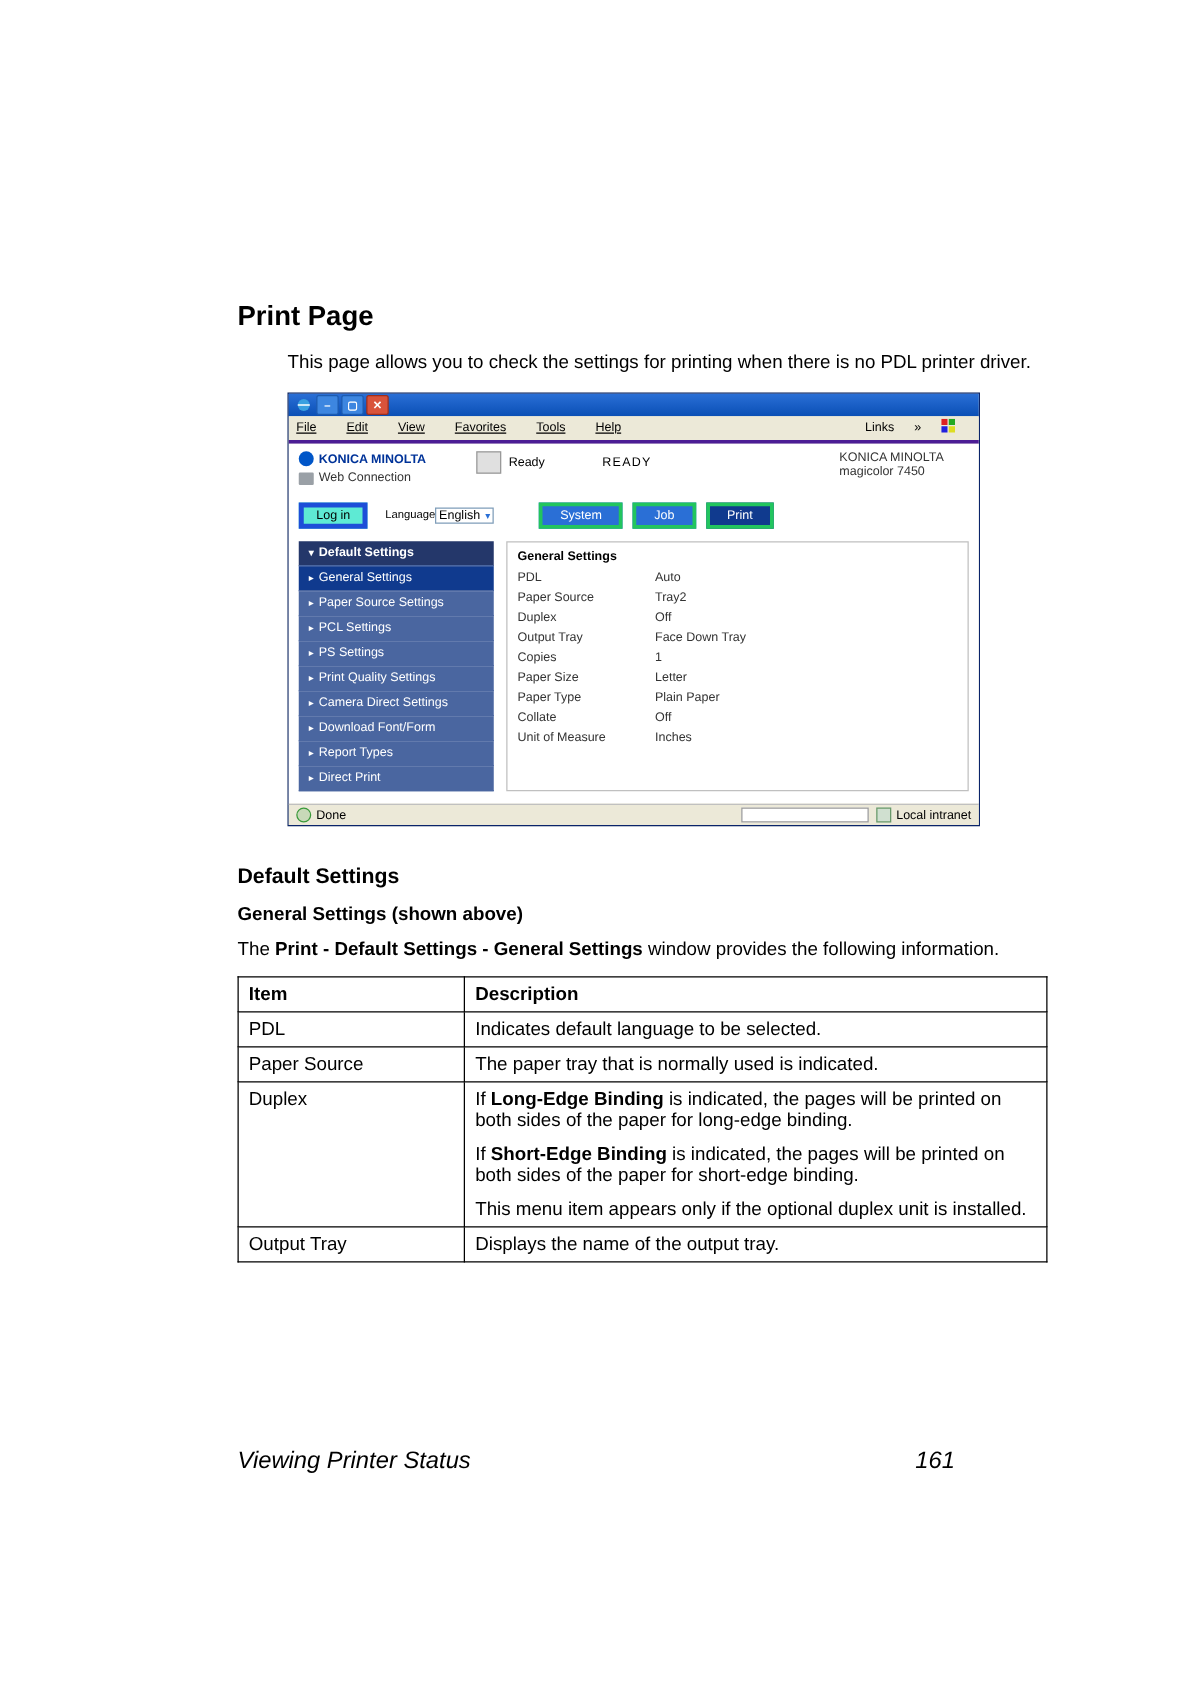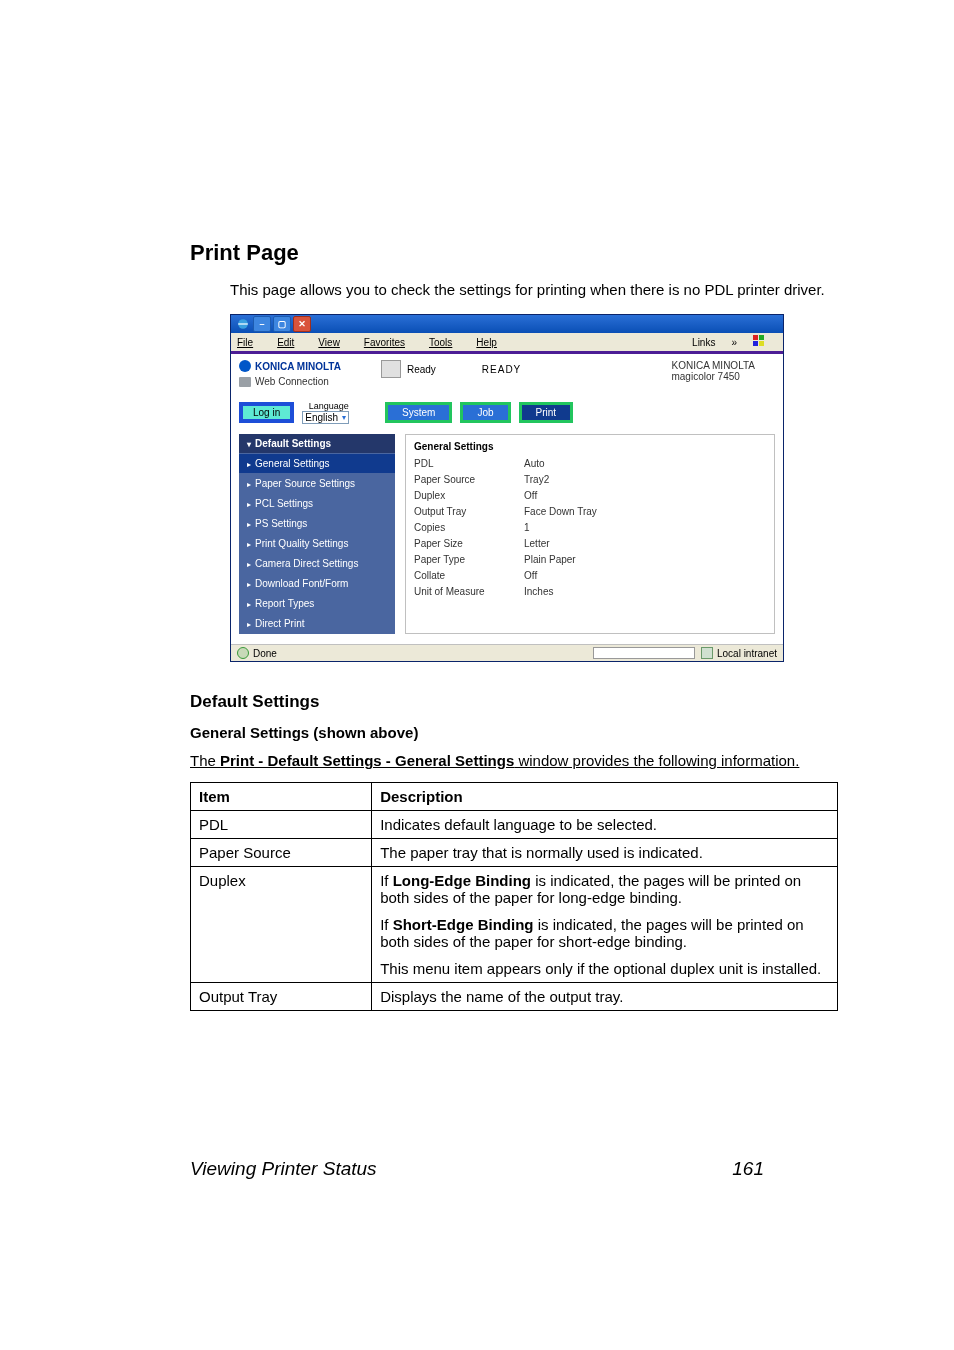--- a/index.html
+++ b/index.html
@@ -19,21 +19,21 @@
   .heading1 {
     font-size: 22px;
     font-weight: bold;
     margin: 0 0 14px 0;
   }
   .bodytext {
     font-size: 15px;
     line-height: 1.35;
     margin: 0 0 14px 40px;
   }
-  .bodytext.tight { margin-bottom: 10px; text-decoration: underline; }
+  .bodytext.tight { margin-bottom: 10px; }
   .heading2 {
     font-size: 17px;
     font-weight: bold;
     margin: 30px 0 12px 0;
   }
   .heading3 {
     font-size: 15px;
     font-weight: bold;
     margin: 12px 0 10px 0;
   }
@@ -226,21 +226,21 @@
           <span style="margin-left:40px;letter-spacing:1px;">READY</span>
         </div>
         <div class="rightinfo">
           <div>KONICA MINOLTA</div>
           <div>magicolor 7450</div>
         </div>
       </div>
 
       <div class="controlrow">
         <div class="loginbtn">Log in</div>
-        <div style="display:flex;flex-direction:column;align-items:center;">
+        <div style="display:flex;flex-direction:row;align-items:flex-start;">
           <div class="langlabel">Language</div>
           <div class="langsel">
             <span>English</span>
             <span class="chev">▾</span>
           </div>
         </div>
         <div style="flex:0 0 20px;"></div>
         <div class="tabbtn">System</div>
         <div class="tabbtn">Job</div>
         <div class="tabbtn sel">Print</div>

